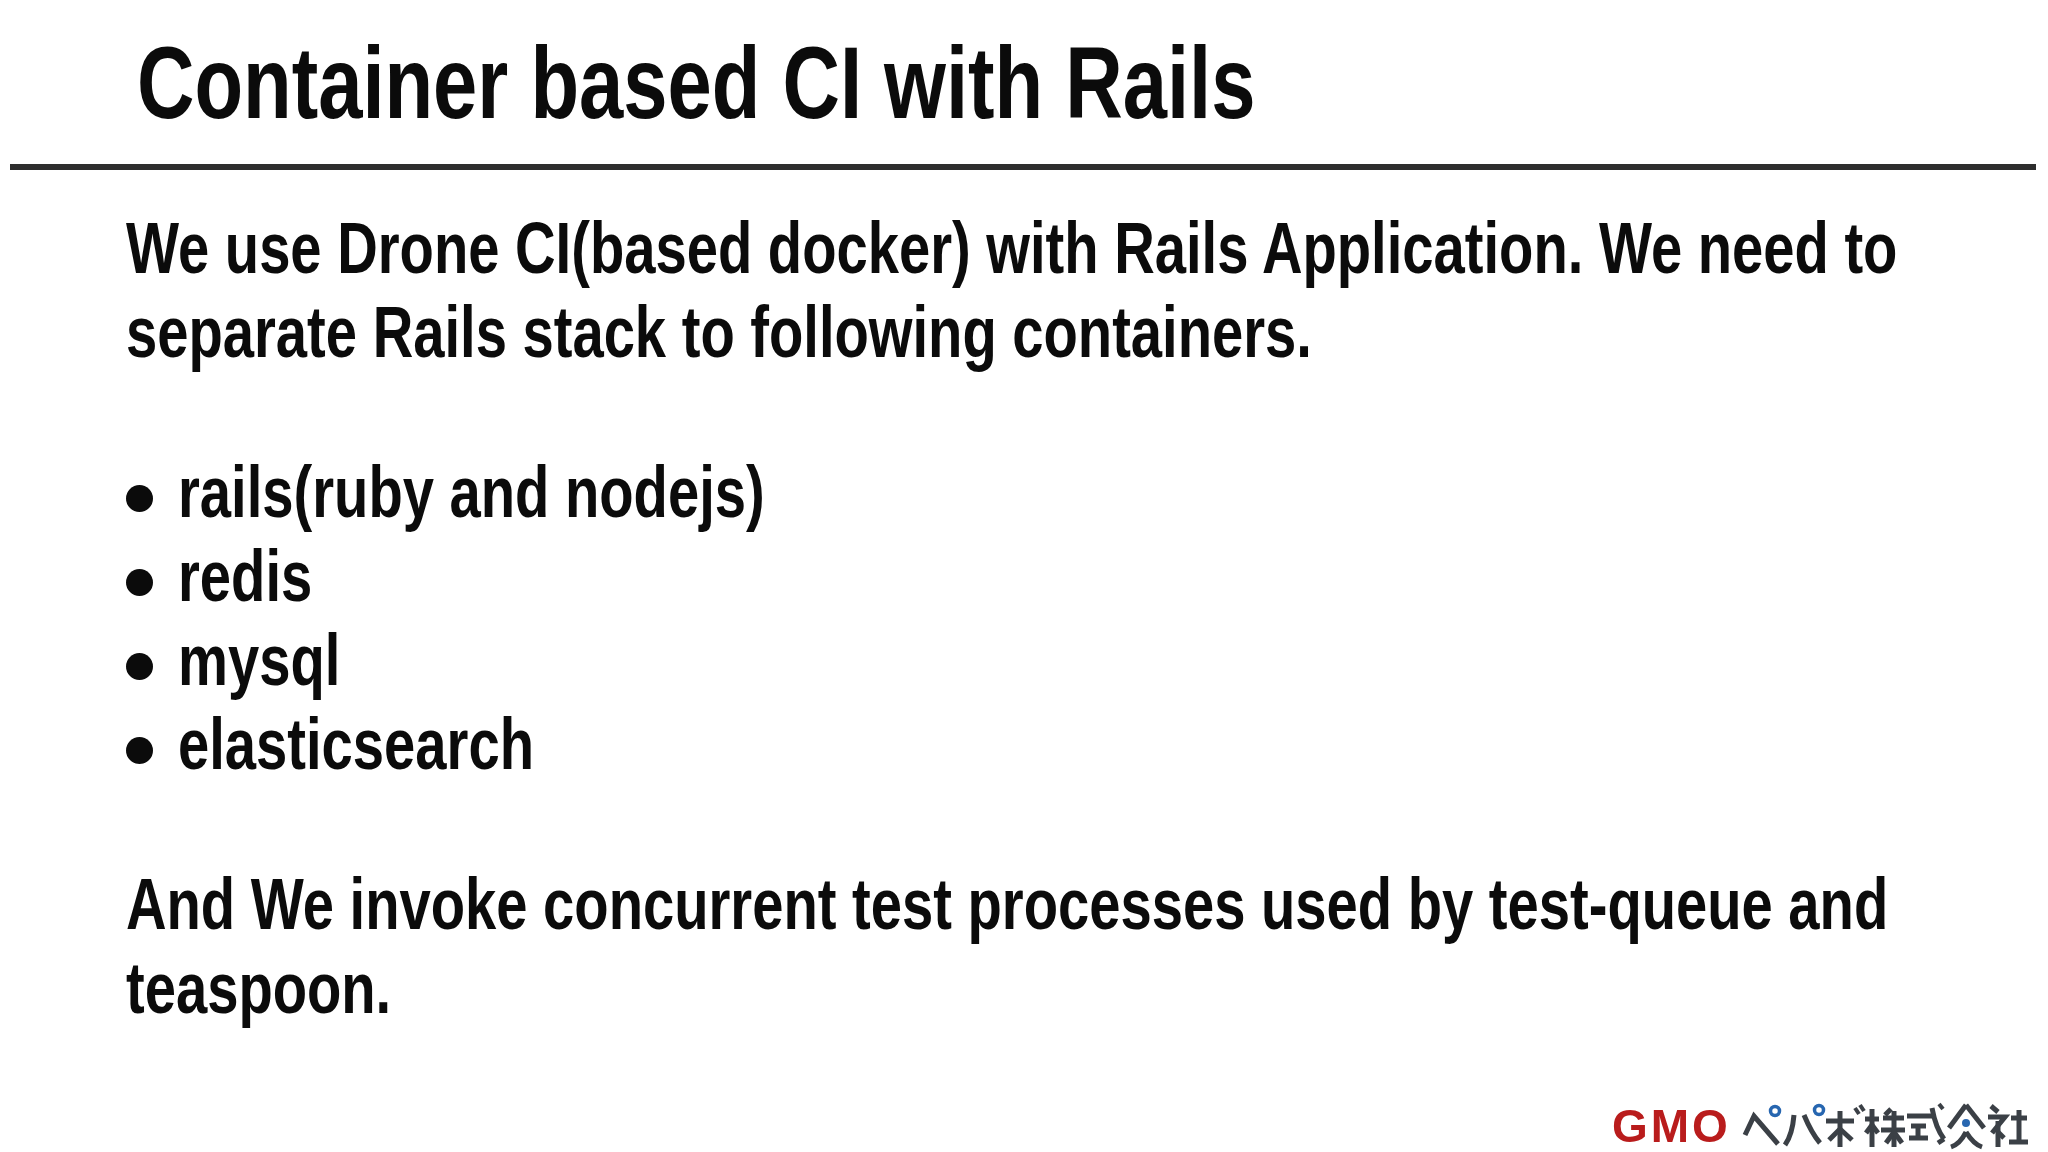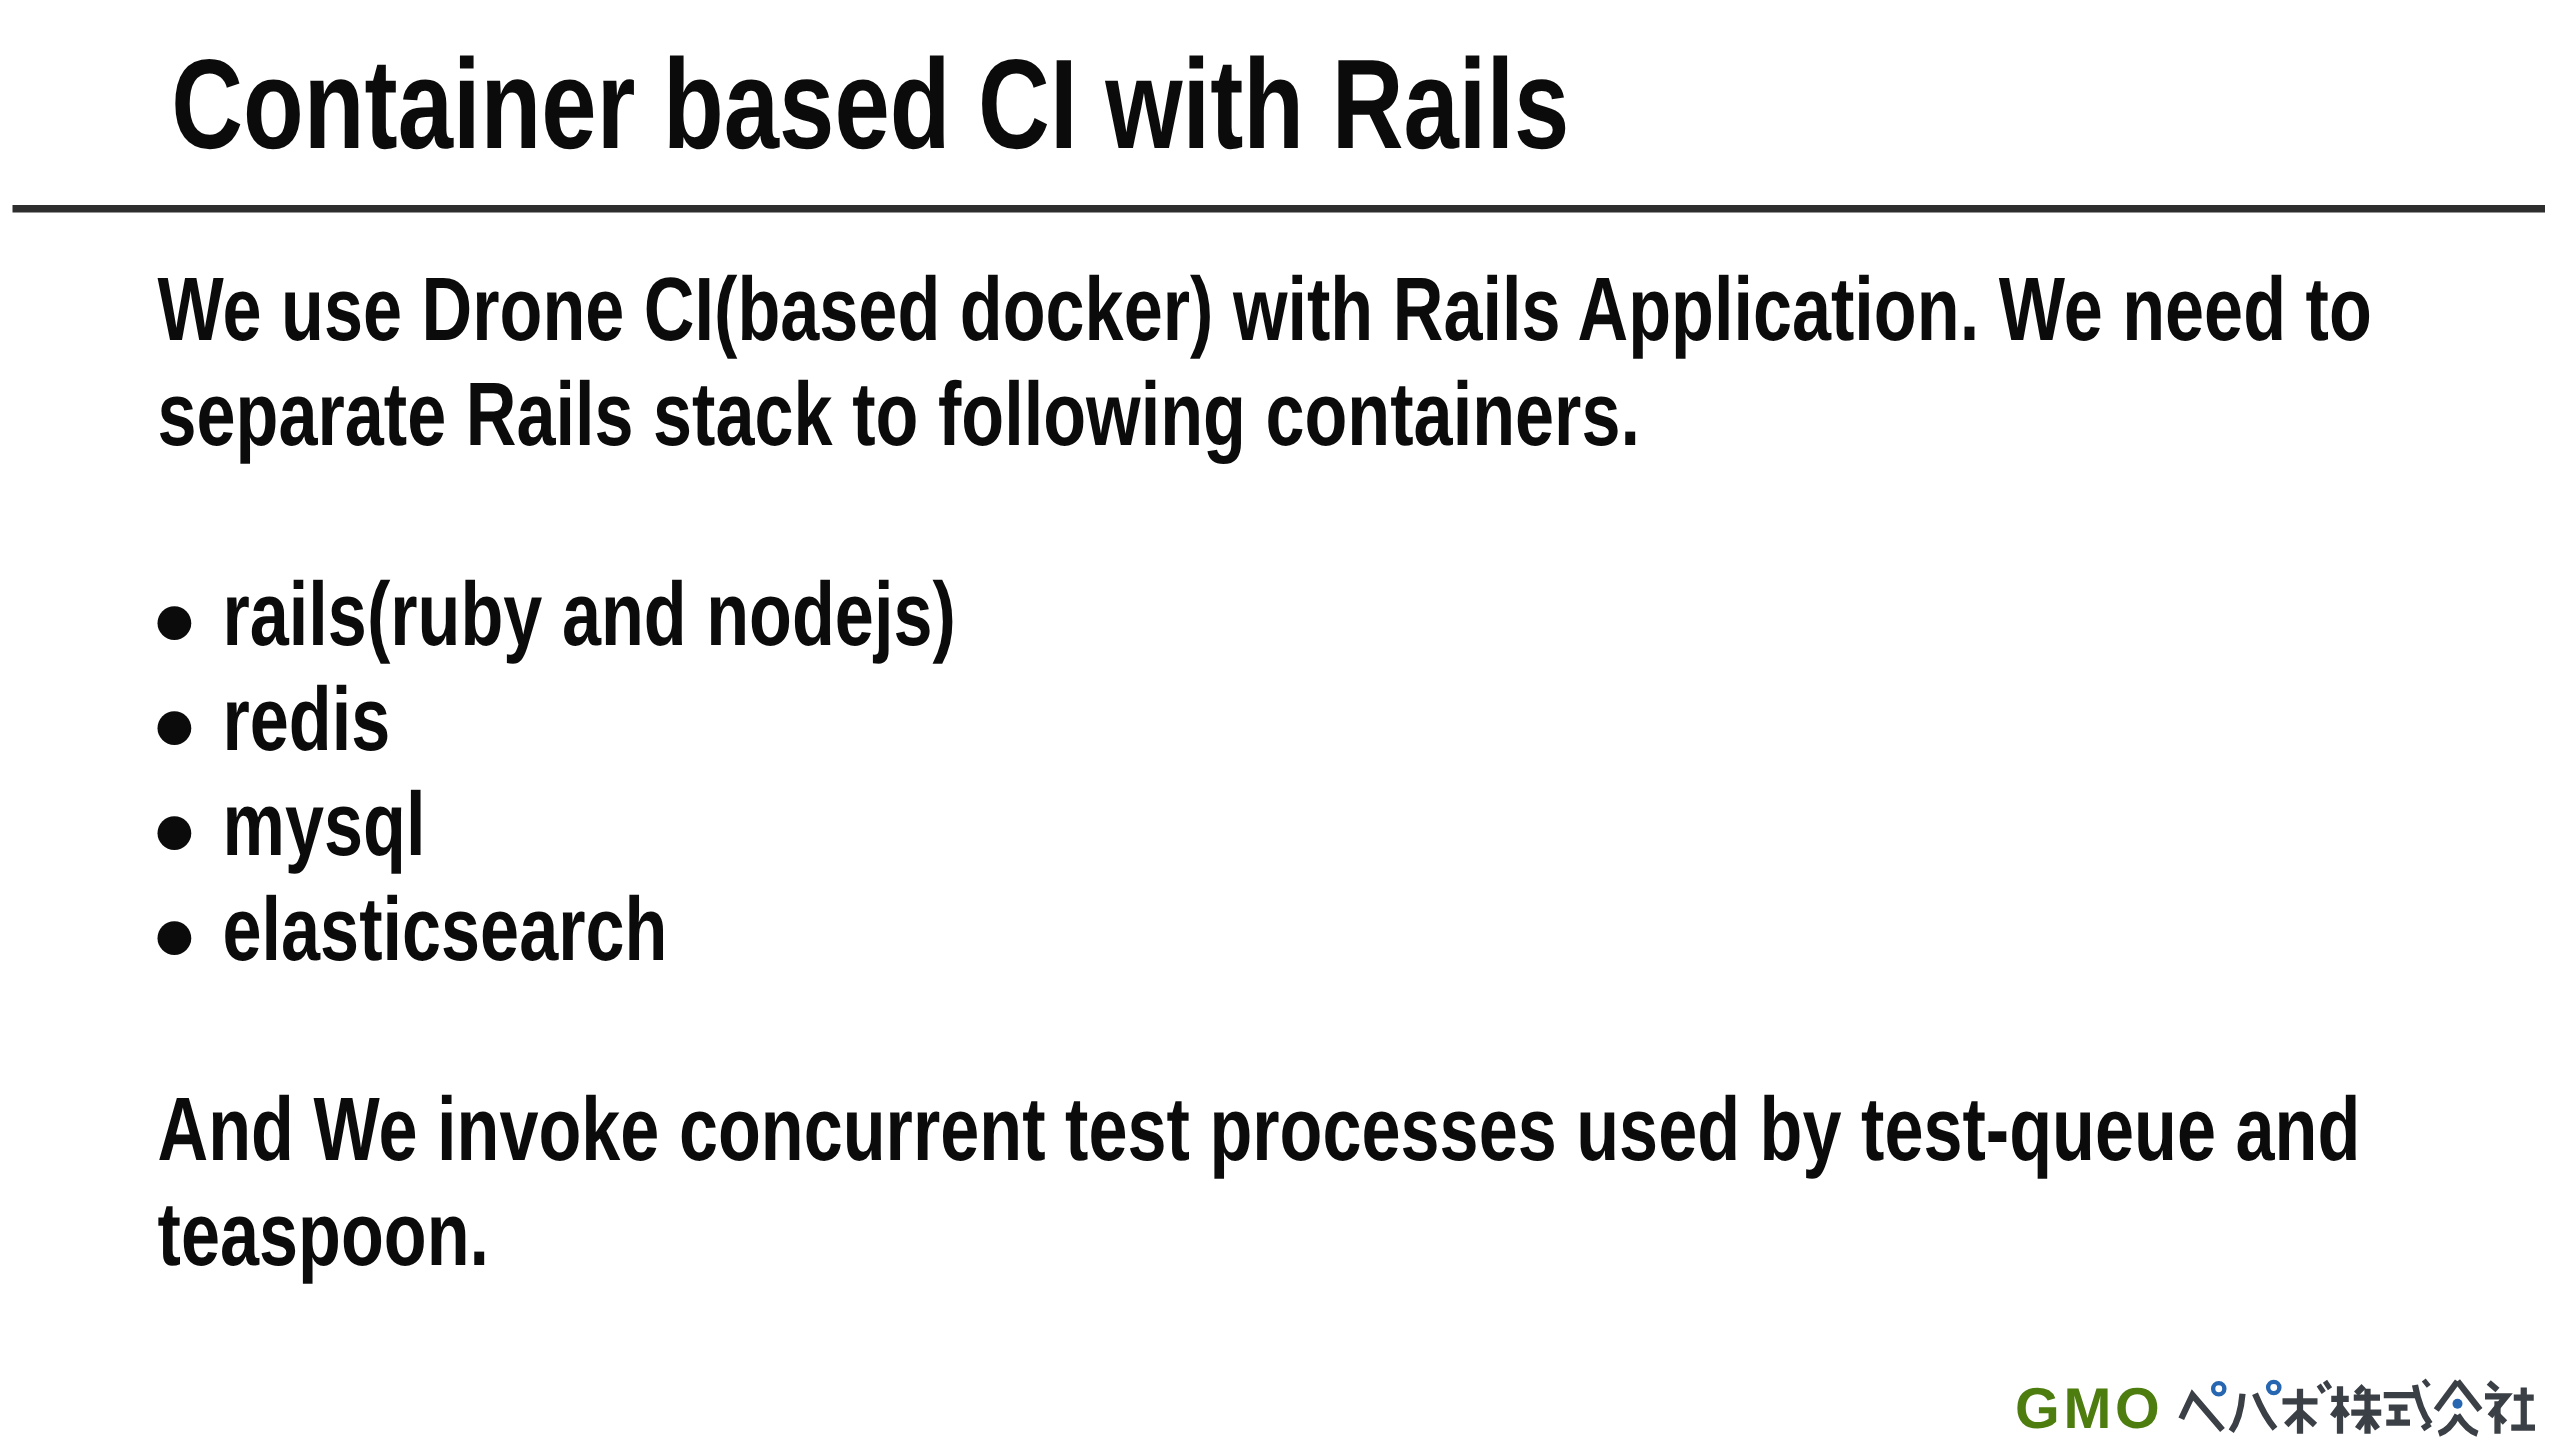--- a/index.html
+++ b/index.html
@@ -31,21 +31,21 @@
     position:absolute; left:0; top:35px; width:27px; height:27px;
     border-radius:50%; background:#0b0b0b;
   }
   .outro-first { margin-top:76px !important; }
 
   .logo {
     position:absolute; left:1612px; top:1102px; height:48px;
     display:flex; align-items:center;
   }
   .logo-gmo {
-    font-size:46px; font-weight:bold; color:#4d7c0f;
+    font-size:46px; font-weight:bold; color:#b91c1c;
     letter-spacing:3px; line-height:48px;
   }
   .logo-kana { margin-left:10px; display:block; }
   .k  { stroke:#3b4046; stroke-width:5; fill:none; stroke-linejoin:miter; stroke-linecap:butt; }
   .kd { stroke:#3b4046; stroke-width:4; fill:none; }
   .kb { stroke:#2766b0; stroke-width:3.5; fill:none; }
   .kf { fill:#2766b0; stroke:none; }
   .sr-only {
     position:absolute; width:1px; height:1px; overflow:hidden;
     clip:rect(0 0 0 0); white-space:nowrap;

